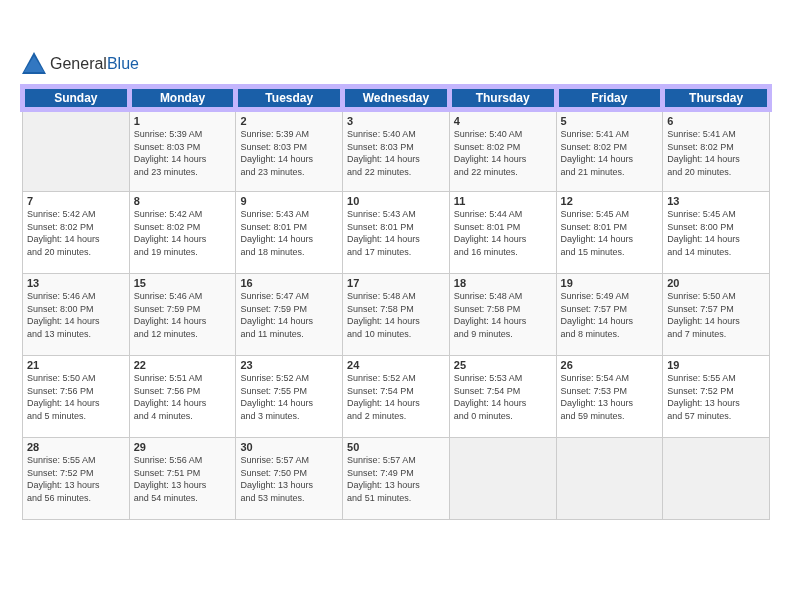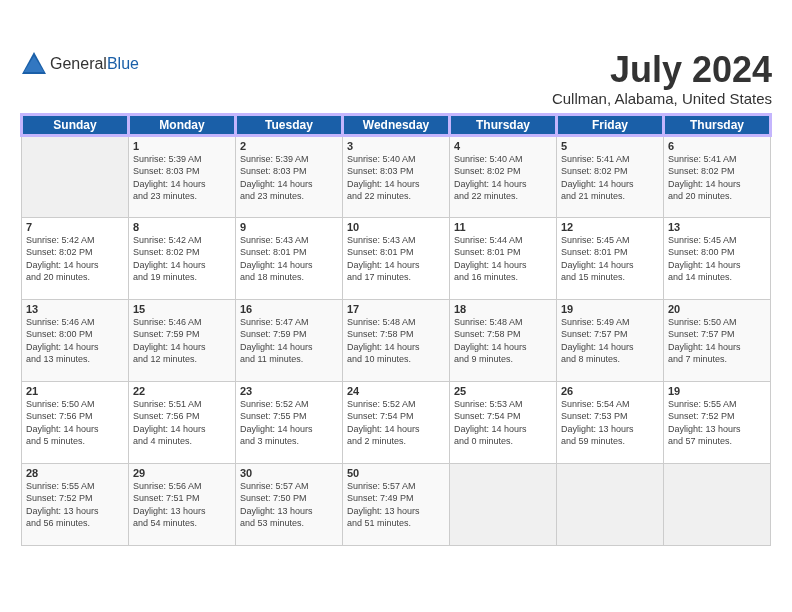--- a/index.html
+++ b/index.html
@@ -50,21 +50,21 @@
       border-collapse: collapse;
       table-layout: fixed;
     }
     thead tr th {
       background-color: #1a5fa8;
       color: #fff;
       font-size: 12px;
       font-weight: bold;
       padding: 2px 4px;
       text-align: center;
-      border: 3px solid #c4b5fd;
+      border: 5px solid #c4b5fd;
     }
     tbody tr td {
       border: 1px solid #ccc;
       vertical-align: top;
       padding: 3px 4px;
       font-size: 9.5px;
       color: #333;
       height: 82px;
       background: #fff;
     }
@@ -93,24 +93,20 @@
   <div class="header">
     <div class="logo">
       <svg class="logo-icon" viewBox="0 0 28 28">
         <polygon points="14,2 26,24 2,24" fill="#1a5fa8"></polygon>
         <polygon points="14,6 24,22 4,22" fill="#4a90d9" opacity="0.5"></polygon>
       </svg>
       <div>
         <span class="logo-general">General</span><span class="logo-blue">Blue</span>
       </div>
     </div>
-    <div class="title-block">
-      <div class="month-year">July 2024</div>
-      <div class="location">Cullman, Alabama, United States</div>
-    </div>
   </div>
 
   <table>
     <thead>
       <tr>
       <th>Sunday</th>
           <th>Monday</th>
           <th>Tuesday</th>
           <th>Wednesday</th>
           <th>Thursday</th>

